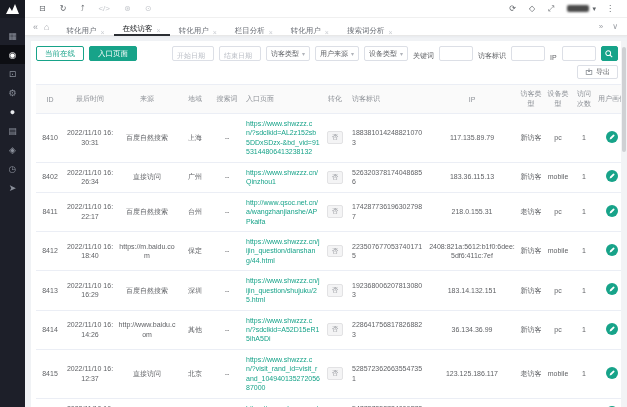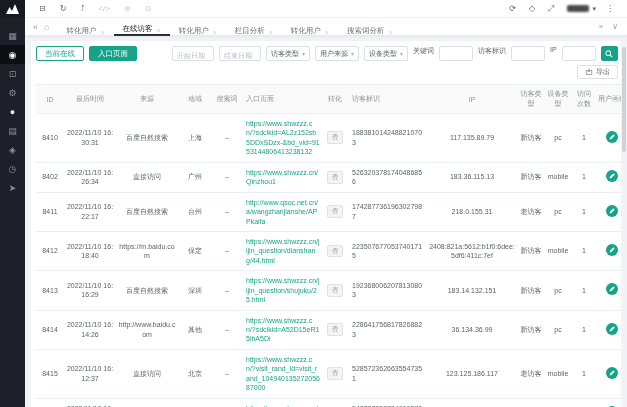--- a/index.html
+++ b/index.html
@@ -37,21 +37,21 @@
     cursor:pointer; white-space:nowrap; }
   .tab .close { font-size:7px; color:#c9ccd1; margin-left:4px; }
   .tab.active { color:#17191c; font-weight:normal; border-bottom:2px solid #2b2e33; }
   .tabbar-right { margin-left:auto; display:flex; align-items:center; }
   .tabbar-right span { font-size:8px; color:#9a9da3; margin-right:9px; cursor:pointer; }
 
   
   .content { position:absolute; left:31px; top:41px; width:591px; height:366px; background:#fff; padding:5px 4px 0 5px; }
 
   
-  .filter-row { display:flex; align-items:flex-start; gap:5px; }
+  .filter-row { display:flex; align-items:flex-end; gap:5px; }
   .btn { height:15px; font-size:7.5px; border-radius:2px; padding:0 8px; display:flex; align-items:center;
     cursor:pointer; white-space:nowrap; }
   .btn-plain { background:#fff; border:1px solid #17A389; color:#17A389; }
   .btn-primary { background:#17A389; border:1px solid #17A389; color:#fff; }
   .spacer { width:42px; }
   .f-input { height:15px; border:1px solid #dcdfe6; border-radius:2px; font-size:13px; color:#606266;
     padding:0 4px; background:#fff; }
   .f-input::placeholder { color:#b8bcc4; font-size:7px; }
   .date { width:42px; }
   .sel { height:15px; min-width:44px; border:1px solid #dcdfe6; border-radius:2px; background:#fff;

